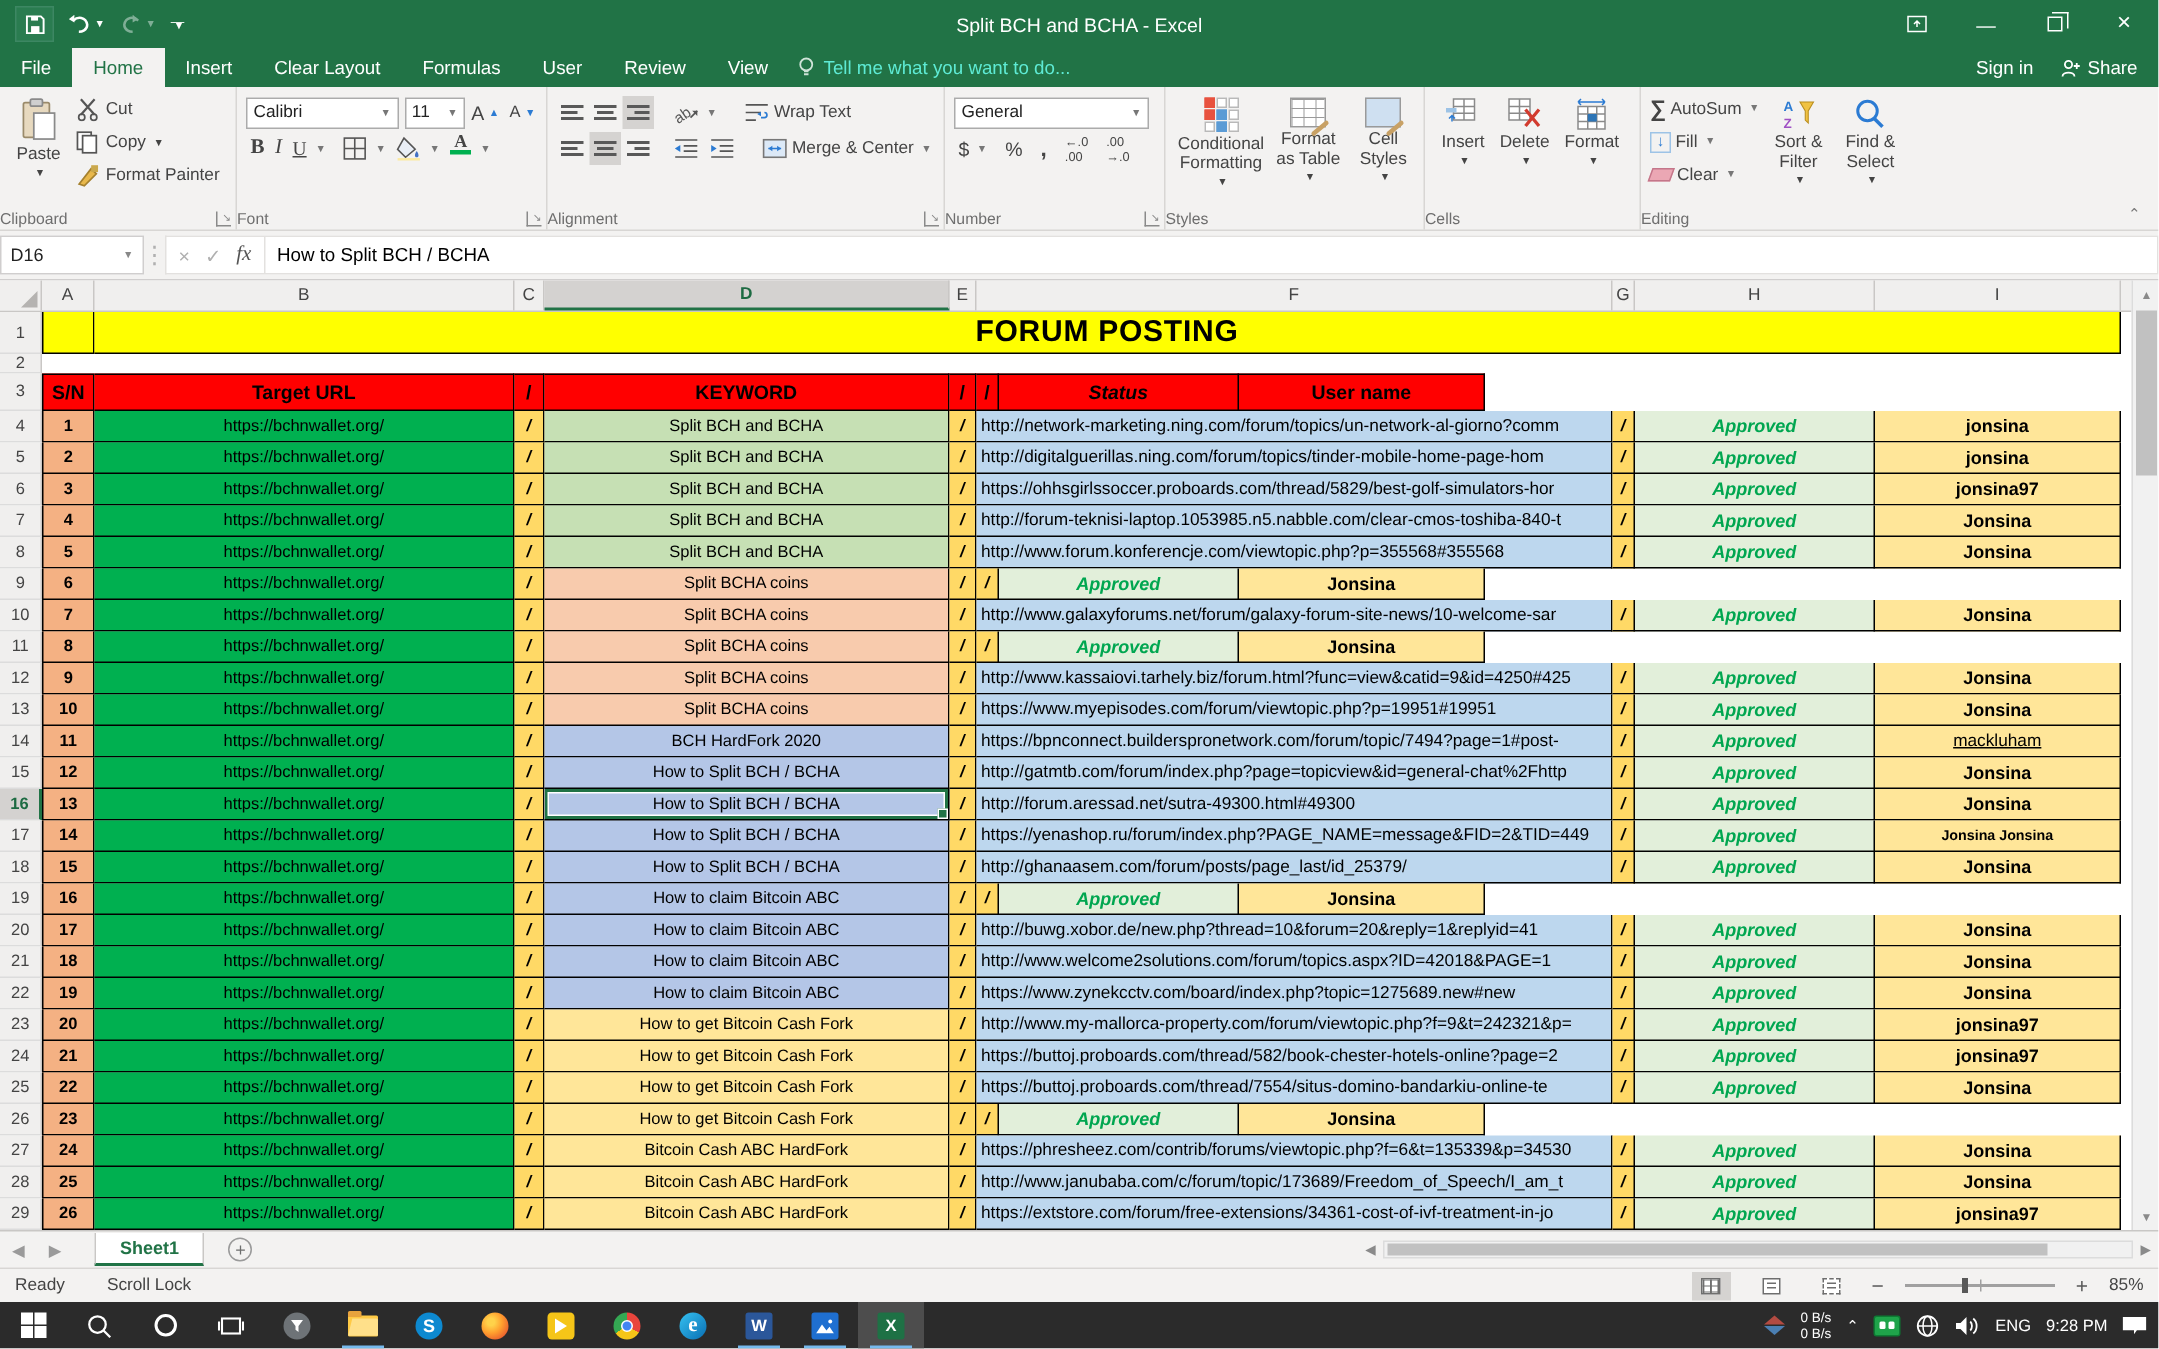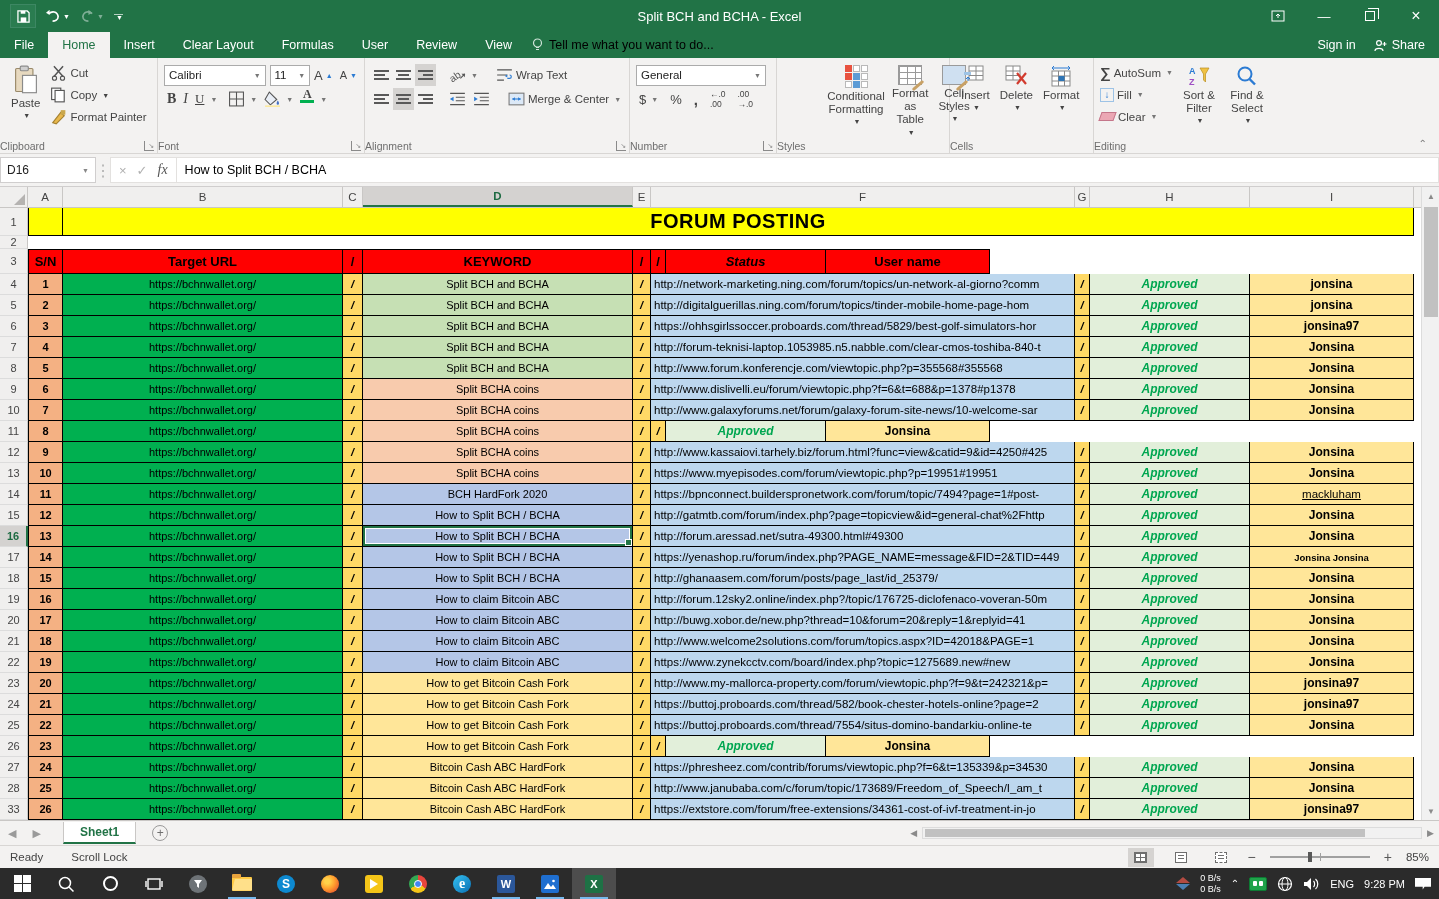--- a/index.html
+++ b/index.html
@@ -20,21 +20,21 @@
   .wincontrols { margin-left:auto; display:flex; align-items:center; height:100%; }
   .wc { width:46px; height:100%; display:flex; align-items:center; justify-content:center; font-size:13px; }
   .restore-glyph { position:relative; width:10px; height:10px; border:1px solid #fff; }
   .restore-glyph::before { content:""; position:absolute; left:2px; top:-4px; width:10px; height:10px; border:1px solid #fff; border-bottom:none; border-left:none; }
 
   
   .menubar { position:absolute; top:32px; left:0; right:0; height:26px; background:#217346;
     display:flex; align-items:center; color:#fff; font-size:12.5px; }
   .mtab { padding:0 14px; height:100%; display:flex; align-items:center; }
   .mtab.active { background:#f3f2f1; color:#217346; }
-  .tellme { display:flex; align-items:center; gap:6px; color:#000000; margin-left:6px; }
+  .tellme { display:flex; align-items:center; gap:6px; color:#5eead4; margin-left:6px; }
   .menu-right { margin-left:auto; display:flex; align-items:center; gap:18px; padding-right:14px; }
 
   
   .ribbon { position:absolute; top:58px; left:0; right:0; height:96px; background:#f3f2f1;
     border-bottom:1px solid #d8d6d4; display:flex; color:#444; font-size:11.5px; }
   .rgroup { position:relative; border-right:1px solid #d8d6d4; padding:4px 4px 16px 6px; height:100%; }
   .rlabel { position:absolute; bottom:1px; left:0; right:14px; text-align:left; font-size:10.5px; color:#6e6e6e; }
   .launcher { position:absolute; bottom:2px; right:3px; width:10px; height:10px; border-left:1px solid #8a8a8a; border-bottom:1px solid #8a8a8a; font-size:7px; color:#8a8a8a; line-height:9px; text-align:right; }
   .bigbtn { display:inline-flex; flex-direction:column; align-items:center; justify-content:flex-start; gap:2px; padding:3px 5px; font-size:11.5px; text-align:center; line-height:1.15; vertical-align:top; }
   .smallrow { display:flex; align-items:center; gap:1px; margin:2px 0; height:22px; }
@@ -422,21 +422,21 @@
         <span class="sbtn" style="font-size:15px;font-weight:bold;">,</span>
         <span class="sbtn" style="font-size:8.5px;">←.0<br>.00</span>
         <span class="sbtn" style="font-size:8.5px;">.00<br>→.0</span>
       </div>
       <span class="rlabel">Number</span>
       <span class="launcher">↘</span>
     </div>
 
     <div class="rgroup" style="width:173px;">
       <div style="display:flex;">
-        <span class="bigbtn" style="width:62px;margin-left:42px;">
+        <span class="bigbtn" style="width:62px;">
           <span class="cfgrid">
               <i class="r"></i>
               <i></i>
               <i></i>
               <i class="r"></i>
               <i class="b"></i>
               <i></i>
               <i></i>
               <i class="b"></i>
               <i></i>
@@ -650,21 +650,20 @@
           <div class="cell cw-H status">Approved</div>
           <div class="cell cw-I user">Jonsina</div>
         </div>
         <div class="grow row-data" style="height: 21px;">
           <div class="rh" style="height: 21px;">9</div>
           <div class="cell cw-A first sn">6</div>
           <div class="cell cw-B url">https://bchnwallet.org/</div>
           <div class="cell cw-C slash">/</div>
           <div class="cell cw-D kw" style="background: rgb(248, 203, 173);">Split BCHA coins</div>
           <div class="cell cw-E slash">/</div>
-          <div class="cell cw-F link">http://www.dislivelli.eu/forum/viewtopic.php?f=6&amp;t=688&amp;p=1378#p1378</div>
           <div class="cell cw-G slash">/</div>
           <div class="cell cw-H status">Approved</div>
           <div class="cell cw-I user">Jonsina</div>
         </div>
         <div class="grow row-data" style="height: 21px;">
           <div class="rh" style="height: 21px;">10</div>
           <div class="cell cw-A first sn">7</div>
           <div class="cell cw-B url">https://bchnwallet.org/</div>
           <div class="cell cw-C slash">/</div>
           <div class="cell cw-D kw" style="background: rgb(248, 203, 173);">Split BCHA coins</div>
@@ -769,21 +768,20 @@
           <div class="cell cw-H status">Approved</div>
           <div class="cell cw-I user">Jonsina</div>
         </div>
         <div class="grow row-data" style="height: 21px;">
           <div class="rh" style="height: 21px;">19</div>
           <div class="cell cw-A first sn">16</div>
           <div class="cell cw-B url">https://bchnwallet.org/</div>
           <div class="cell cw-C slash">/</div>
           <div class="cell cw-D kw" style="background: rgb(180, 198, 231);">How to claim Bitcoin ABC</div>
           <div class="cell cw-E slash">/</div>
-          <div class="cell cw-F link">http://forum.12sky2.online/index.php?/topic/176725-diclofenaco-voveran-50m</div>
           <div class="cell cw-G slash">/</div>
           <div class="cell cw-H status">Approved</div>
           <div class="cell cw-I user">Jonsina</div>
         </div>
         <div class="grow row-data" style="height: 21px;">
           <div class="rh" style="height: 21px;">20</div>
           <div class="cell cw-A first sn">17</div>
           <div class="cell cw-B url">https://bchnwallet.org/</div>
           <div class="cell cw-C slash">/</div>
           <div class="cell cw-D kw" style="background: rgb(180, 198, 231);">How to claim Bitcoin ABC</div>
@@ -882,21 +880,21 @@
           <div class="cell cw-B url">https://bchnwallet.org/</div>
           <div class="cell cw-C slash">/</div>
           <div class="cell cw-D kw" style="background: rgb(255, 230, 153);">Bitcoin Cash ABC HardFork</div>
           <div class="cell cw-E slash">/</div>
           <div class="cell cw-F link">http://www.janubaba.com/c/forum/topic/173689/Freedom_of_Speech/I_am_t</div>
           <div class="cell cw-G slash">/</div>
           <div class="cell cw-H status">Approved</div>
           <div class="cell cw-I user">Jonsina</div>
         </div>
         <div class="grow row-data" style="height: 21px;">
-          <div class="rh" style="height: 21px;">33</div>
+          <div class="rh" style="height: 21px;">29</div>
           <div class="cell cw-A first sn">26</div>
           <div class="cell cw-B url">https://bchnwallet.org/</div>
           <div class="cell cw-C slash">/</div>
           <div class="cell cw-D kw" style="background: rgb(255, 230, 153);">Bitcoin Cash ABC HardFork</div>
           <div class="cell cw-E slash">/</div>
           <div class="cell cw-F link">https://extstore.com/forum/free-extensions/34361-cost-of-ivf-treatment-in-jo</div>
           <div class="cell cw-G slash">/</div>
           <div class="cell cw-H status">Approved</div>
           <div class="cell cw-I user">jonsina97</div>
         </div>

